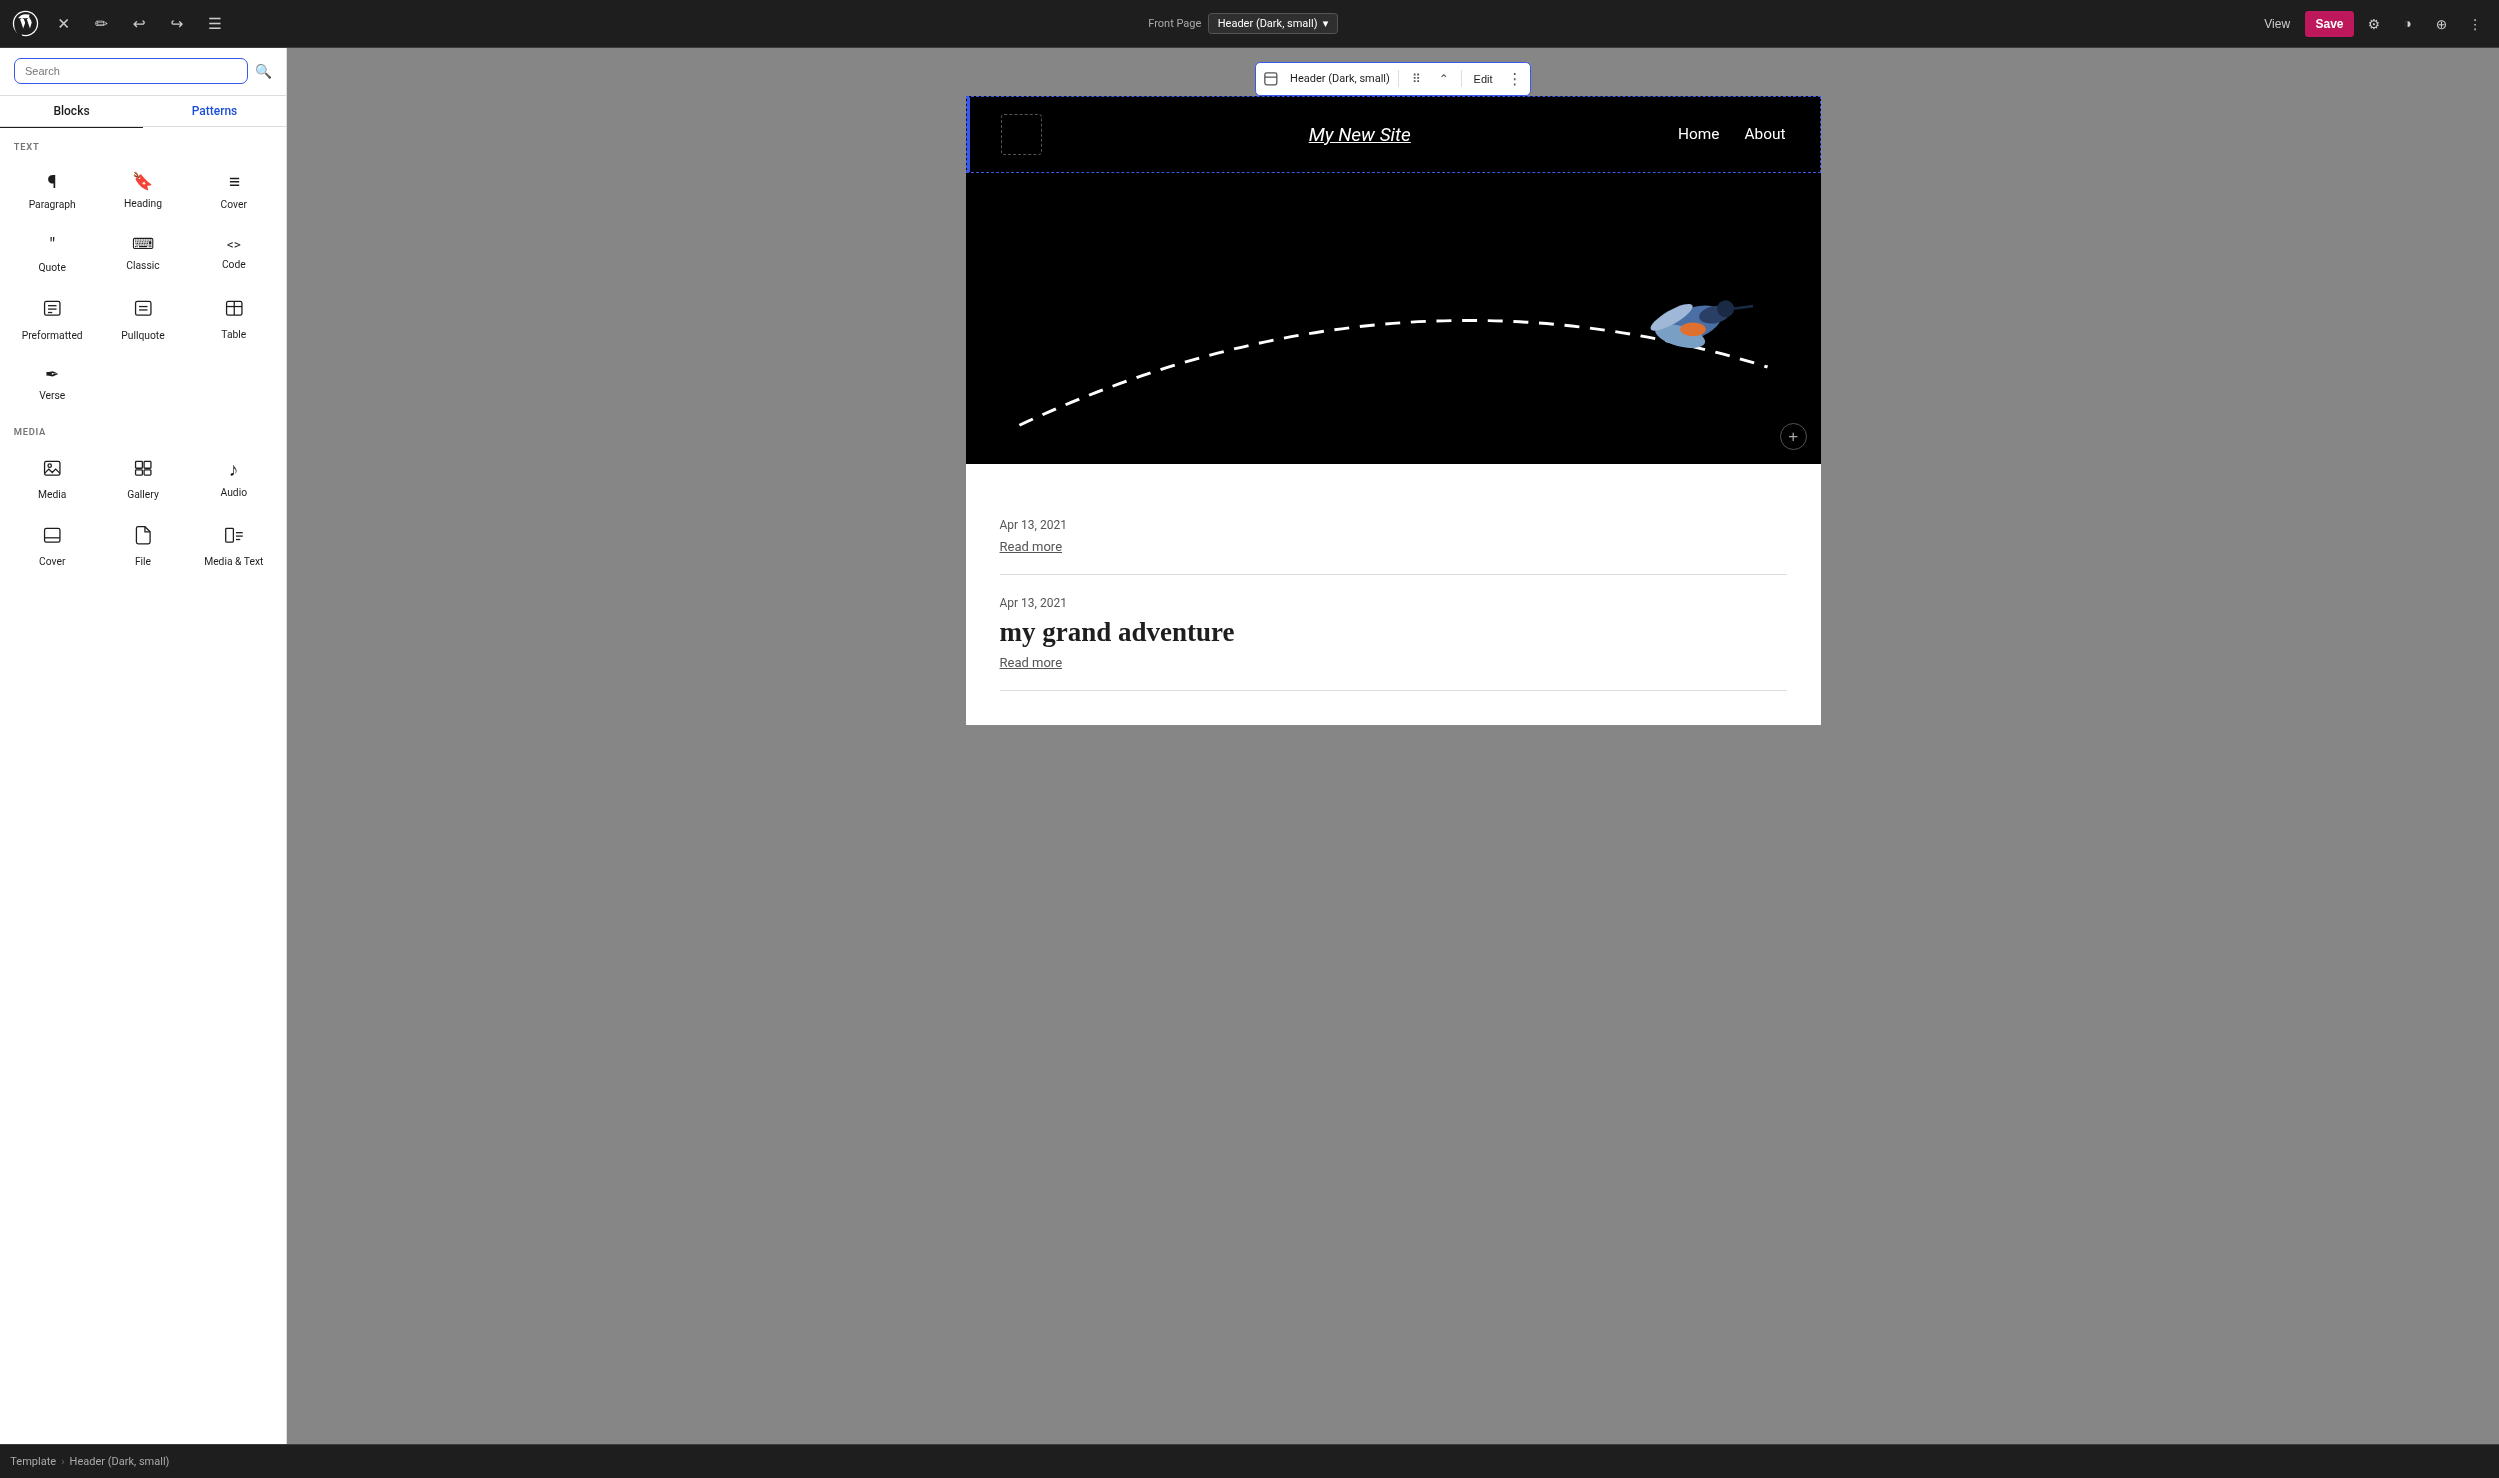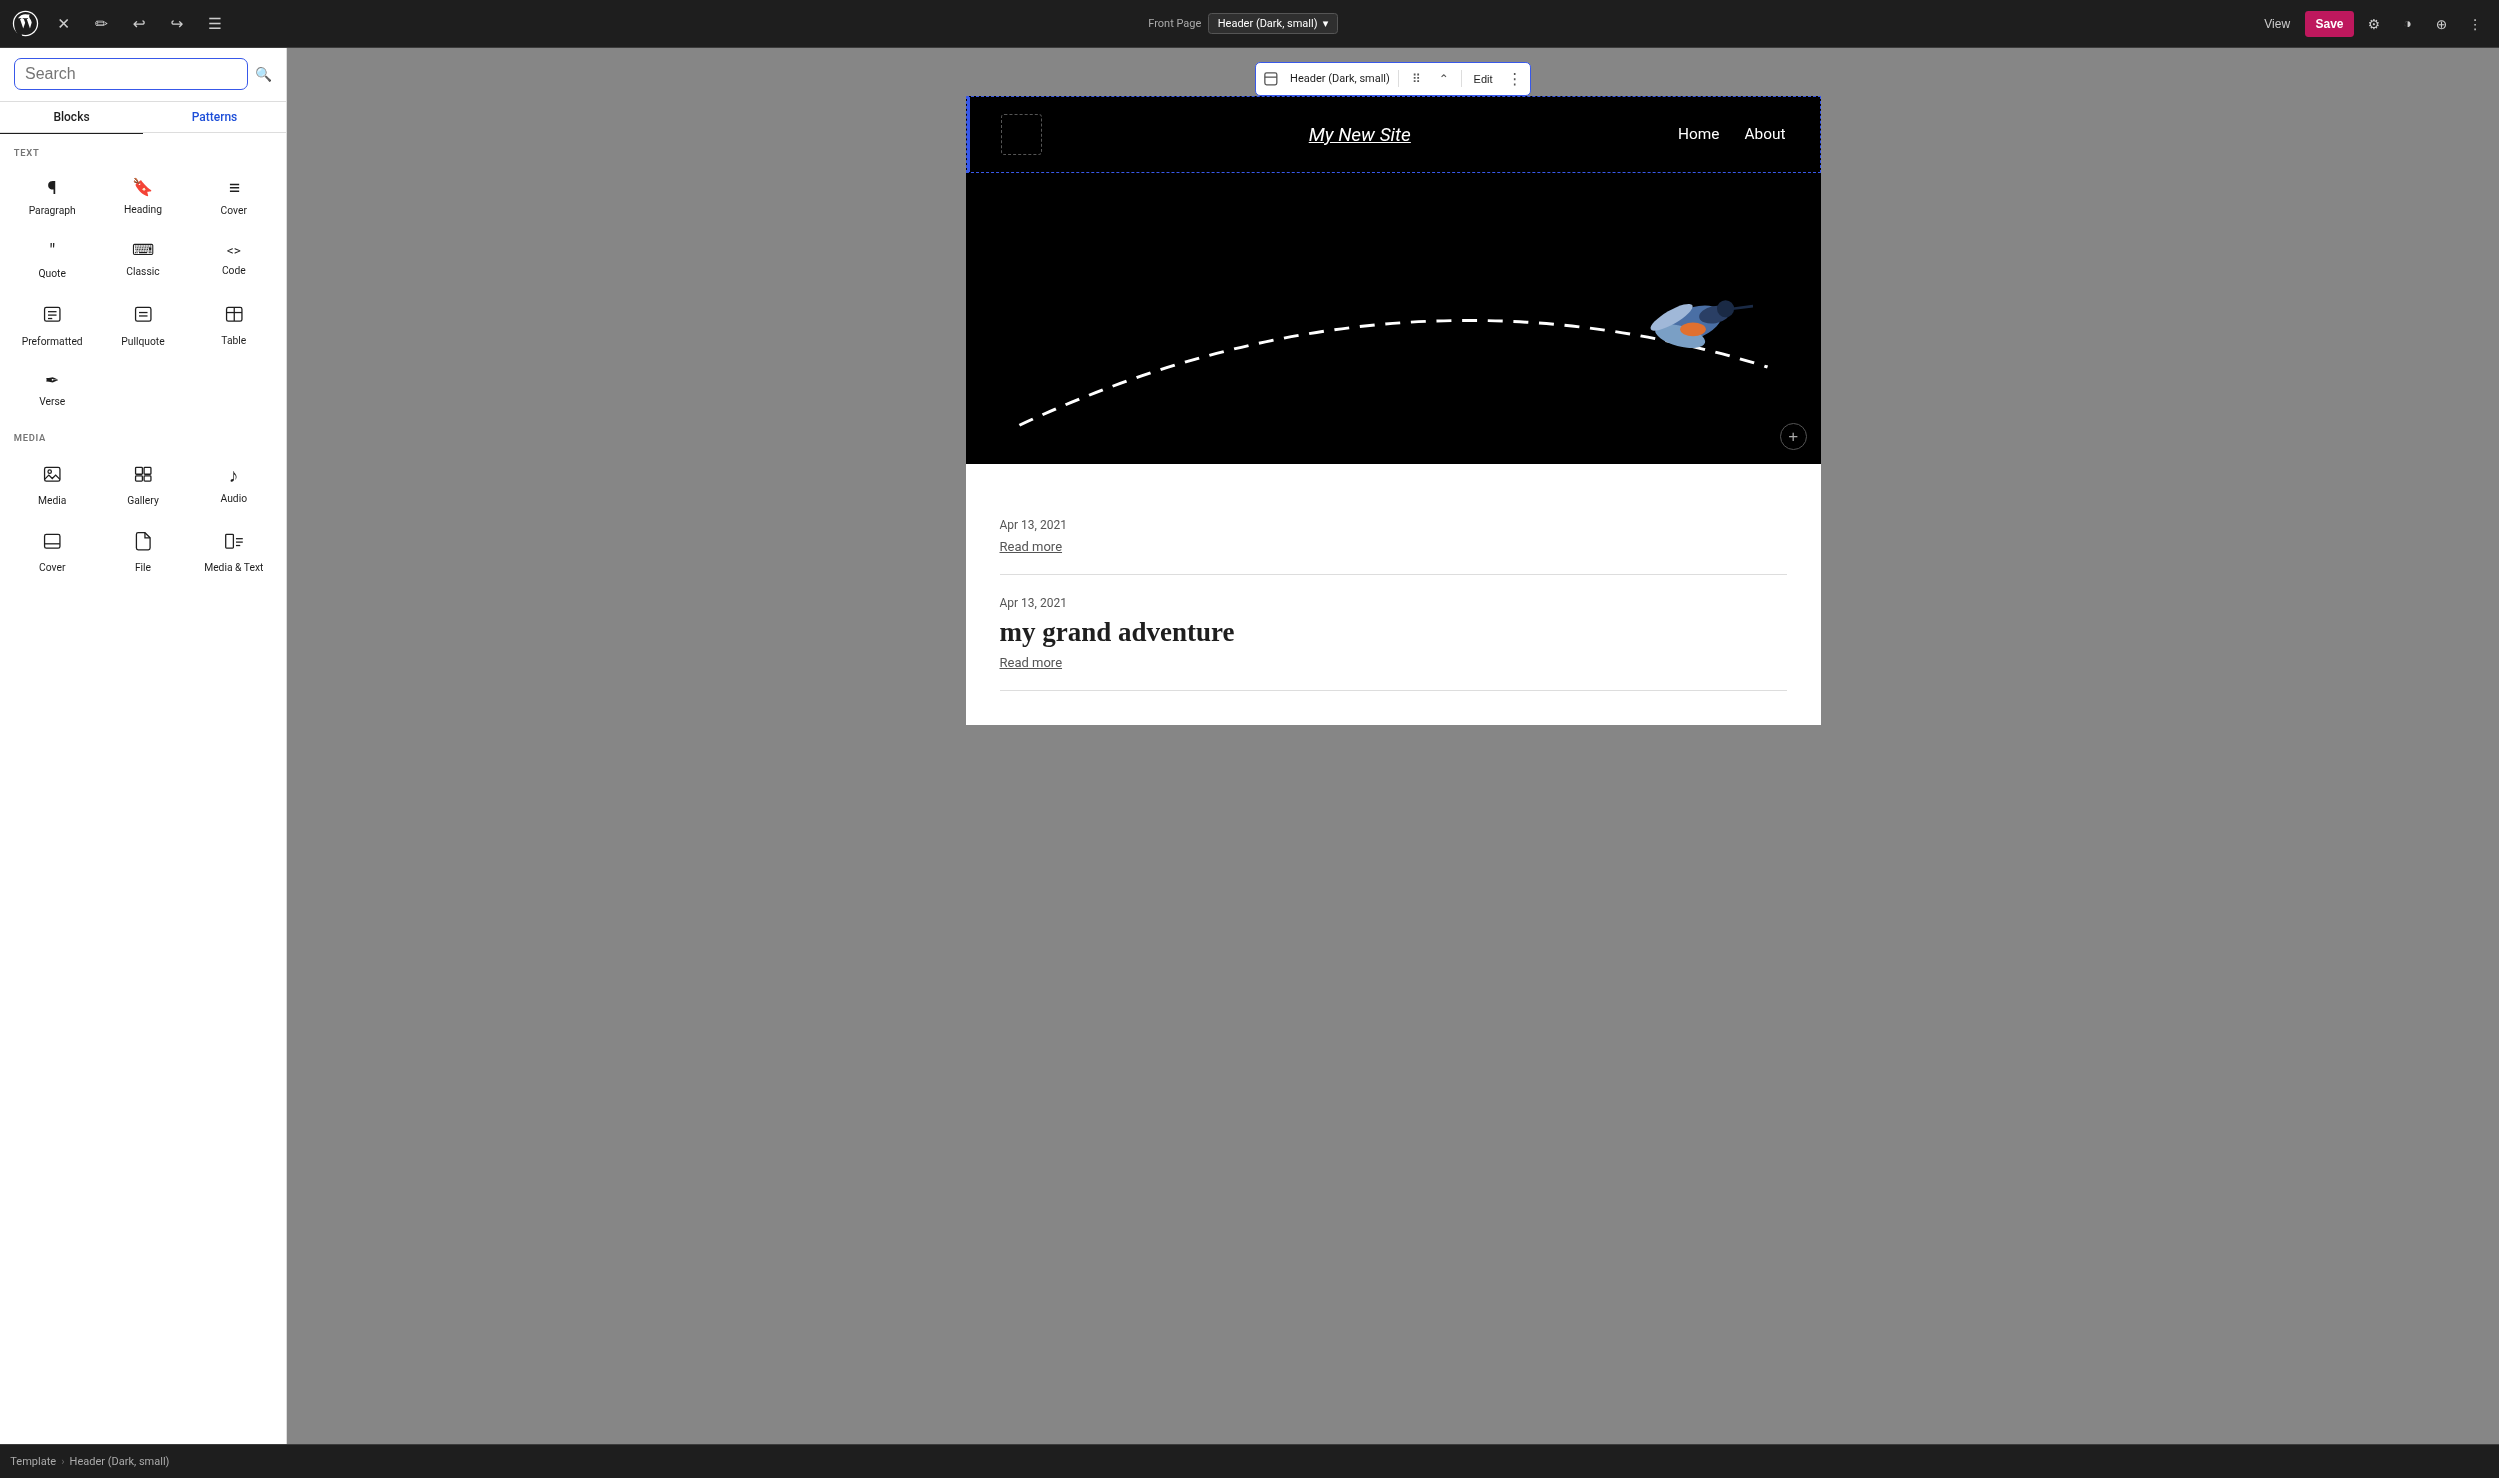--- a/index.html
+++ b/index.html
@@ -37,21 +37,21 @@
     #sidebar {
       width: 287px; background: #fff; border-right: 0.9px solid #ddd;
       display: flex; flex-direction: column; flex-shrink: 0; overflow-y: auto;
     }
     .search-bar {
       display: flex; align-items: center; padding: 10.3px 13.7px;
       border-bottom: 0.9px solid #ddd; gap: 6.8px;
     }
     .search-input {
       flex: 1; border: 0.9px solid #3858e9; border-radius: 7px; padding: 6px 10.3px;
-      font-size: 16px; outline: none; color: #1e1e1e;
+      font-size: 11px; outline: none; color: #1e1e1e;
     }
     .search-icon-btn { background: none; border: none; cursor: pointer; color: #555; font-size: 13.7px; }
     .tab-row { display: flex; border-bottom: 1.7px solid #ddd; }
     .tab-item {
       flex: 1; text-align: center; padding: 8.6px 0; font-size: 12px; font-weight: 500;
       cursor: pointer; color: #1d4ed8; border-bottom: 1.7px solid transparent; margin-bottom: -1.7px;
     }
     .tab-item.active { color: #1e1e1e; border-bottom: 1.7px solid #1e1e1e; }
     .section-label { font-size: 9.4px; font-weight: 600; color: #757575; letter-spacing: 0.08em; padding: 13.7px 13.7px 6.8px; text-transform: uppercase; }
     .blocks-grid { display: grid; grid-template-columns: repeat(3, 1fr); gap: 0; padding: 0 6.8px; }

